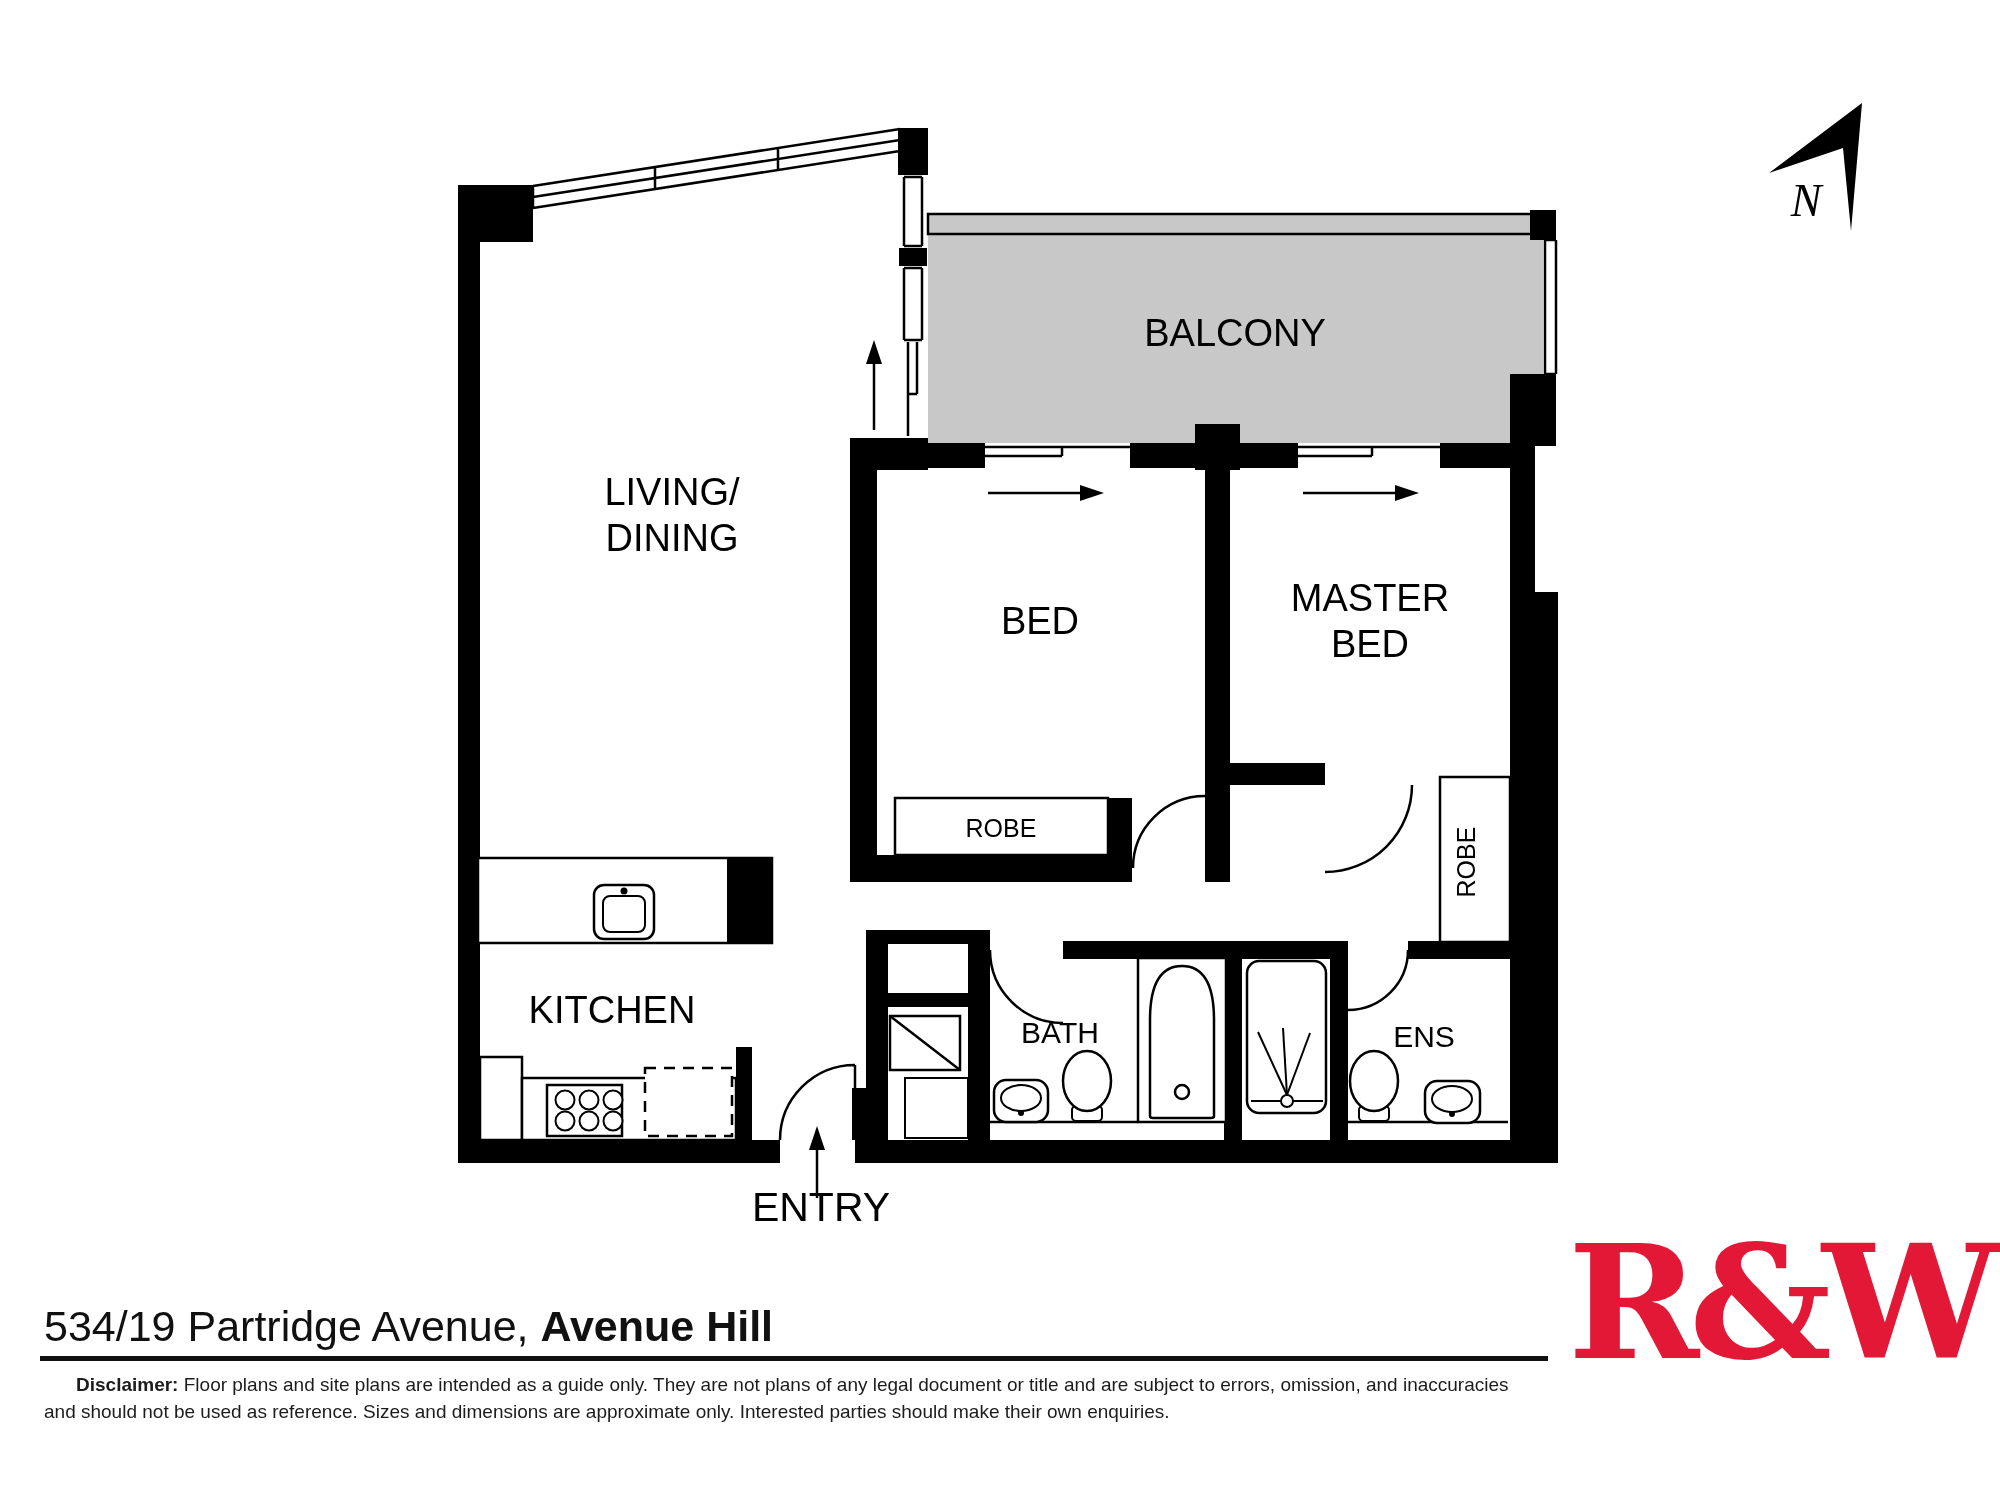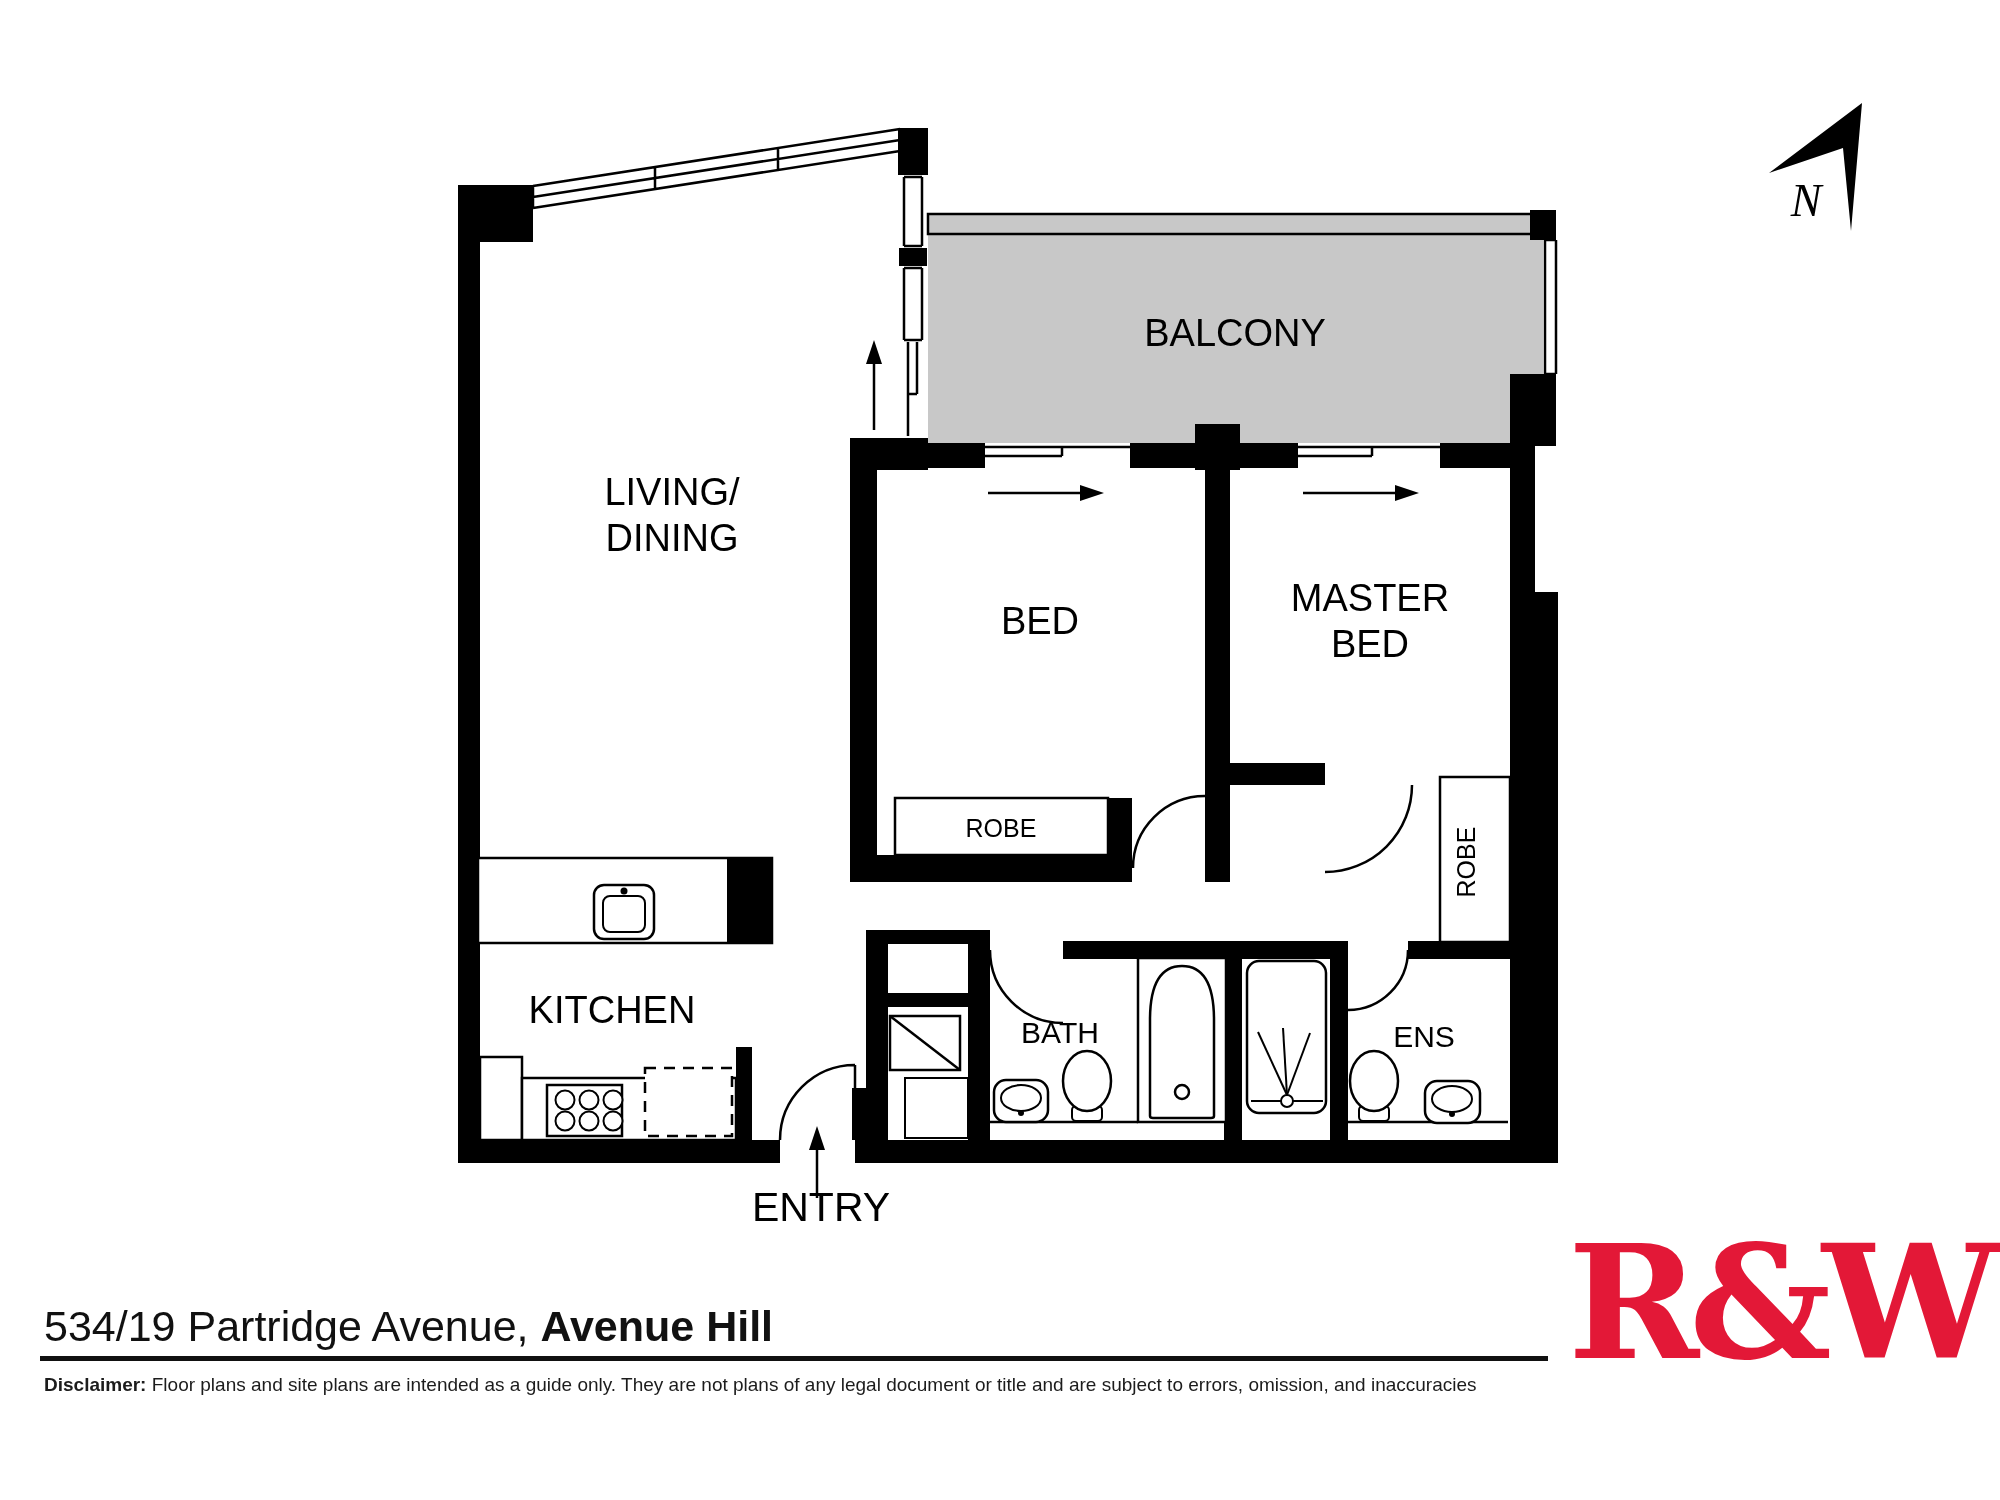--- a/index.html
+++ b/index.html
@@ -3,21 +3,21 @@
 <meta charset="utf-8">
 <style>
   html,body{margin:0;padding:0;background:#fff;}
   body{width:2000px;height:1500px;position:relative;font-family:"Liberation Sans",sans-serif;overflow:hidden;}
   #plan-svg{position:absolute;left:0;top:0;}
   .room-label{font-family:"Liberation Sans",sans-serif;fill:#000;}
   .footer-address{position:absolute;left:44px;top:1302px;font-size:43px;color:#111;letter-spacing:0;}
   .footer-address b{font-weight:bold;}
   .footer-rule{position:absolute;left:40px;top:1356px;width:1508px;height:5px;background:#111;}
   .footer-disclaimer{position:absolute;left:44px;top:1372px;width:1540px;font-size:19px;line-height:1.42;color:#1c1c1c;margin:0;}
-  .footer-disclaimer b{font-weight:bold;}
+  .footer-disclaimer b{font-weight:bold;margin-left:32px;}
   .brand-logo{position:absolute;left:1568px;top:1224px;width:400px;font-family:"DejaVu Serif","Liberation Serif",serif;font-weight:bold;font-size:158px;letter-spacing:-10px;color:#E31837;line-height:1;}
 </style>
 </head>
 <body>
 
 <svg id="plan-svg" width="2000" height="1500" viewBox="0 0 2000 1500" xmlns="http://www.w3.org/2000/svg">
 
   <g>
     <rect x="928" y="234" width="615" height="209" fill="#C8C8C8"></rect>
     <rect x="928" y="214" width="615" height="20" fill="#C8C8C8" stroke="#000" stroke-width="2.5"></rect>
@@ -199,15 +199,15 @@
     <text class="room-label" x="1060" y="1043" font-size="30">BATH</text>
     <text class="room-label" x="1424" y="1047" font-size="30">ENS</text>
     <text class="room-label" x="821" y="1221" font-size="41">ENTRY</text>
   </g>
 </svg>
 
 <div class="footer-address"><span>534/19 Partridge Avenue, </span><b>Avenue Hill</b></div>
 
 <div class="footer-rule"></div>
 
-<p class="footer-disclaimer"><b>Disclaimer:</b><span> Floor plans and site plans are intended as a guide only. They are not plans of any legal document or title and are subject to errors, omission, and inaccuracies</span><br></p>
+<p class="footer-disclaimer"><b>Disclaimer:</b><span> Floor plans and site plans are intended as a guide only. They are not plans of any legal document or title and are subject to errors, omission, and inaccuracies</span><br><span>and should not be used as reference. Sizes and dimensions are approximate only. Interested parties should make their own enquiries.</span></p>
 
 <div class="brand-logo">R&amp;W</div>
 
 </body></html>

